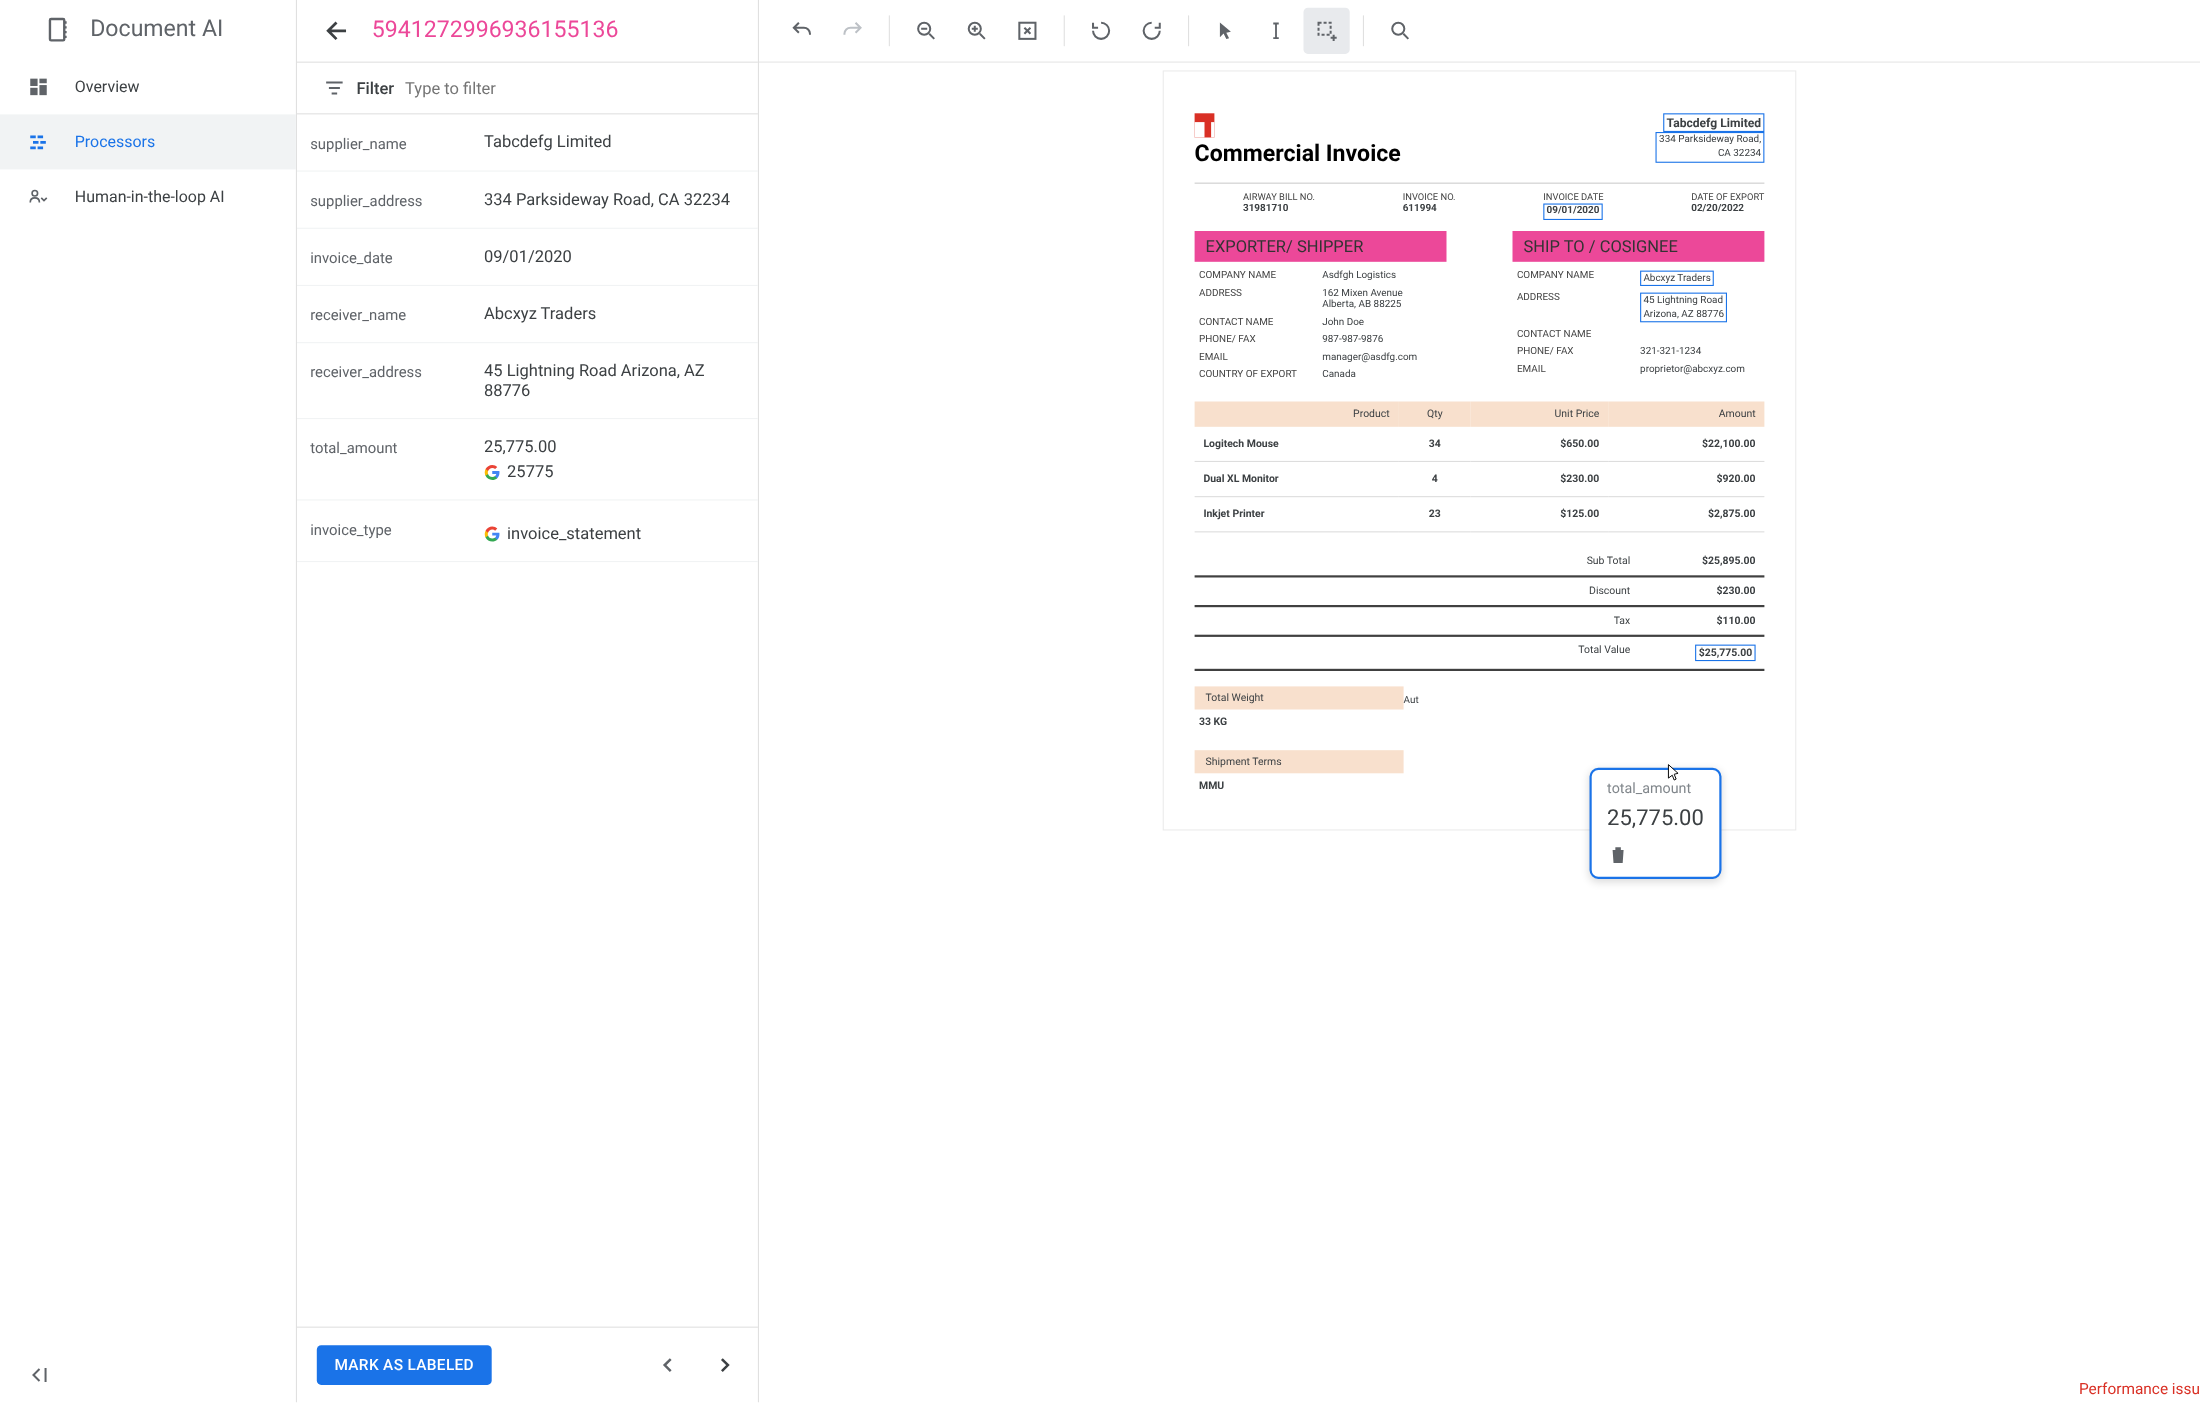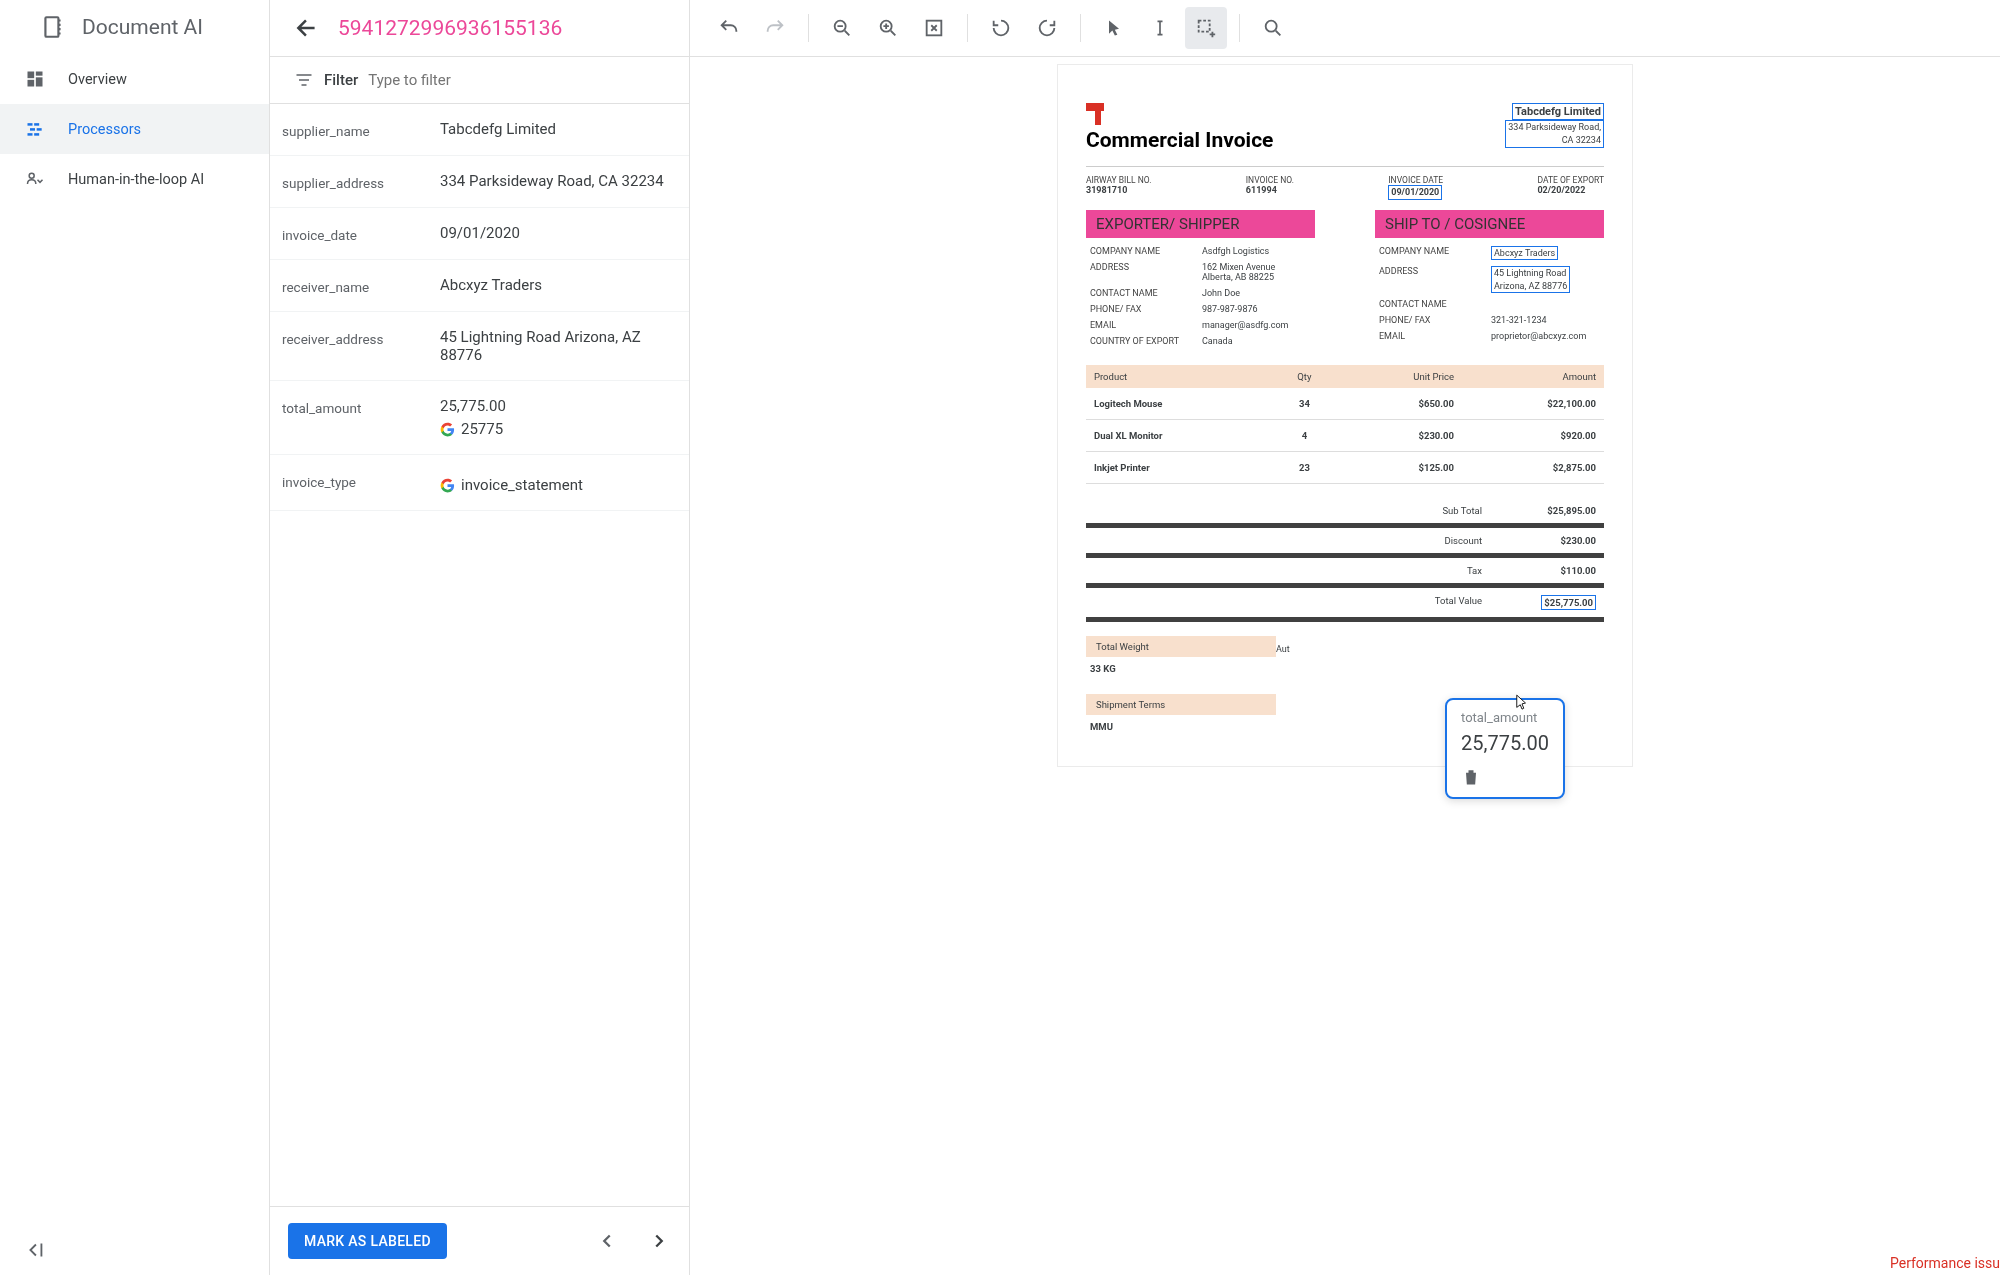--- a/index.html
+++ b/index.html
@@ -47,36 +47,36 @@
 
 .doc-head { display: flex; justify-content: space-between; align-items: flex-start; margin-bottom: 14px; }
 .doc-title-block {}
 .t-logo { width: 18px; height: 22px; background: #d93025; position: relative; margin-bottom: 3px; }
 .t-logo::before { content:""; position:absolute; bottom:0; left:0; width:9px; height:14px; background:#fff; }
 .t-logo::after { content:""; position:absolute; bottom:0; right:0; width:3px; height:14px; background:#fff; }
 .doc-title { font-size: 21px; font-weight: 700; color: #000; }
 .doc-supplier { text-align: right; font-size: 9px; }
 .box { border: 1.5px solid #1a73e8; padding: 0 2px; display: inline-block; line-height: 1.4; }
 .doc-meta { display: flex; justify-content: space-between; border-top: 1px solid #ccc; padding-top: 8px; margin-bottom: 10px; }
-.doc-meta-item { font-size: 9px; }
+.doc-meta-item { font-size: 9px; margin-left: 44px; }
 .doc-meta-label { font-size: 8.5px; font-weight: 400; color: #444; }
 .doc-meta-val { font-weight: 700; }
 .doc-cols { display: flex; gap: 60px; margin-bottom: 16px; }
 .doc-col { flex: 1; }
 .doc-col-hdr { background: #ec4899; padding: 5px 10px; font-size: 15px; color: #333; margin-bottom: 5px; }
 .doc-col-row { display: flex; padding: 3px 4px; font-size: 9px; gap: 12px; }
 .doc-col-label { width: 100px; color: #444; }
 .doc-col-val {}
 .doc-table { width: 100%; border-collapse: collapse; font-size: 9.5px; margin-bottom: 14px; }
-.doc-table th { background: #f8e0cd; padding: 6px 8px; text-align: left; font-weight: 400; }
+.doc-table th { background: #f8e0cd; padding: 6px 8px; text-align: right; font-weight: 400; }
 .doc-table td { padding: 10px 8px; border-bottom: 1px solid #ddd; font-weight: 700; }
 .doc-table .num { text-align: right; }
 .doc-table .ctr { text-align: center; }
 .doc-totals { font-size: 9.5px; }
-.doc-totals .trow { display: flex; justify-content: flex-end; padding: 7px 8px; border-bottom: 5px solid #404040; }
+.doc-totals .trow { display: flex; justify-content: flex-end; padding: 7px 8px; border-bottom: 2px solid #404040; }
 .doc-totals .tlbl { width: 100px; text-align: right; padding-right: 34px; }
 .doc-totals .tval { width: 80px; text-align: right; font-weight: 700; }
 .doc-sec { margin-top: 14px; }
 .doc-sec-hdr { background: #f8e0cd; padding: 5px 10px; font-size: 9.5px; display: inline-block; min-width:190px; }
 .doc-sec-val { padding: 6px 4px; font-size: 9.5px; font-weight: 700; }
 
 
 .popover { position: absolute; background: #fff; border: 2px solid #1a73e8; border-radius: 8px; padding: 10px 14px 10px; min-width: 100px; box-shadow: 0 2px 8px rgba(0,0,0,.15); }
 .popover .plabel { font-size: 13px; color: #80868b; margin-bottom: 6px; }
 .popover .pval { font-size: 20px; color: #3c4043; margin-bottom: 12px; }

